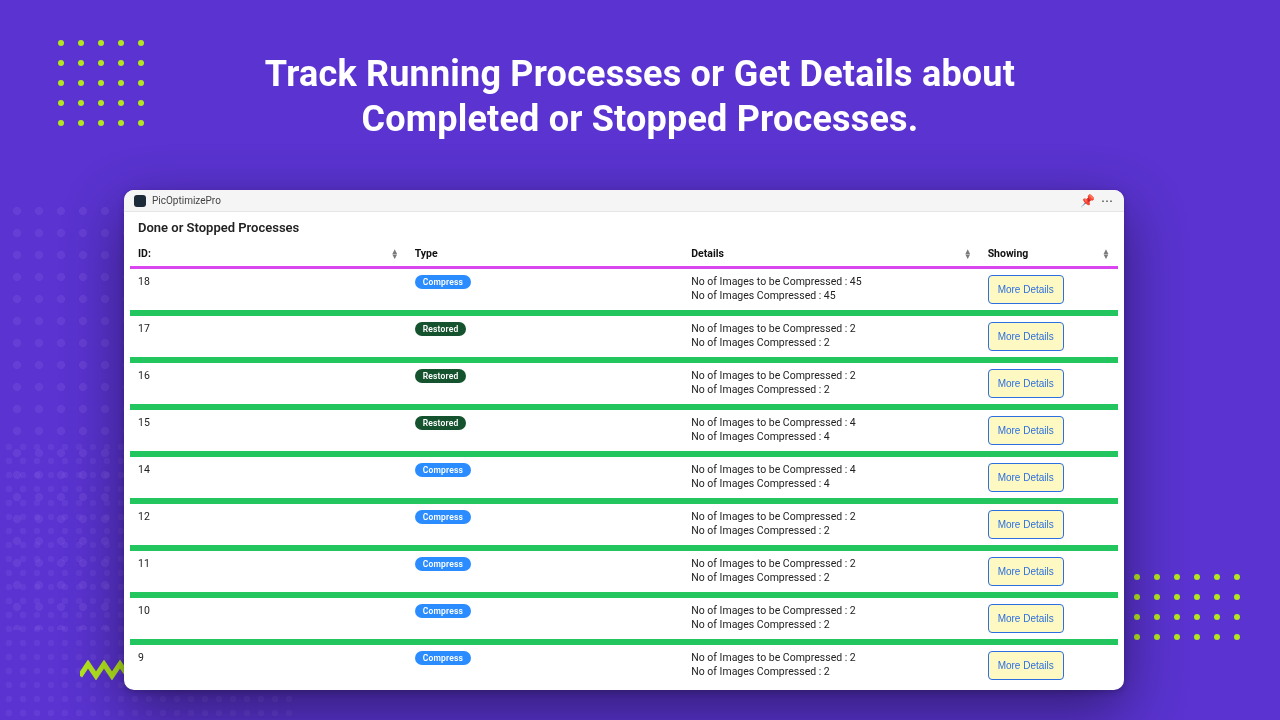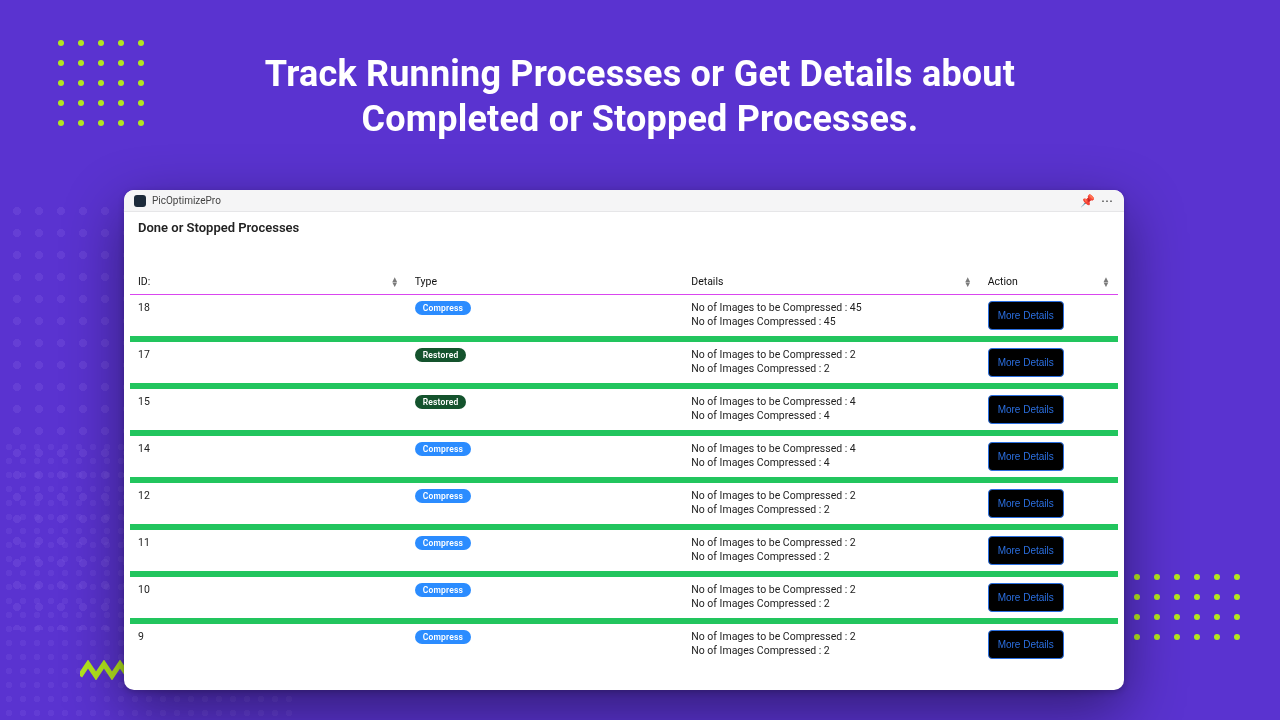--- a/index.html
+++ b/index.html
@@ -48,43 +48,43 @@
     height: 22px; background: #f5f5f6; border-bottom: 1px solid #e6e6e8;
     display: flex; align-items: center; padding: 0 10px; font-size: 10px; color: #444;
   }
   .titlebar .app-icon {
     width: 12px; height: 12px; border-radius: 3px; background: #1c2a3a;
     margin-right: 6px; display: inline-block;
   }
   .titlebar .spacer { flex: 1; }
   .titlebar .tb-btn { width: 14px; text-align: center; color: #333; font-size: 12px; margin-left: 6px; cursor: pointer; }
 
-  .content { flex: 1; display: flex; flex-direction: column; gap: 28px; }
+  .content { flex: 1; display: flex; flex-direction: column; }
   .section-title { font-size: 13px; font-weight: 600; color: #222; padding: 8px 14px 6px; }
 
   table.proc { width: 100%; border-collapse: collapse; font-size: 10.5px; color: #222; table-layout: fixed; }
   table.proc thead th {
-    text-align: left; font-weight: 400; padding: 6px 8px 6px; border-bottom: 1px solid #d946ef;
+    text-align: left; font-weight: 700; padding: 6px 8px 6px; border-bottom: 3px solid #d946ef;
     position: relative; color: #111; margin-left: 16px;
   }
   .sort-icons { position: absolute; right: 8px; top: 50%; transform: translateY(-50%);
     display: flex; flex-direction: column; line-height: 6px; color: #7a7a7a; font-size: 8px; }
   .sort-icons .up { margin-bottom: -1px; }
   table.proc tbody td { padding: 6px 8px; border-bottom: 6px solid #22c55e; vertical-align: top; }
   table.proc tbody tr:last-child td { border-bottom: none; }
 
   .pill { display: inline-block; font-size: 8.5px; font-weight: 600; color: #fff;
     padding: 2px 8px; border-radius: 7px; letter-spacing: .2px; }
   .pill.compress { background: #2b8cff; }
   .pill.restored { background: #14532d; }
 
   .details-line { line-height: 1.35; }
 
   .btn-outline {
-    display: inline-block; border: 1px solid #2b6fe0; color: #2b6fe0; background: #000000;
+    display: inline-block; border: 1px solid #2b6fe0; color: #2b6fe0; background: #fef9c3;
     border-radius: 4px; font-size: 10px; padding: 8px 9px; cursor: pointer; white-space: nowrap;
   }
 
   .table-wrap { flex: 1; overflow: hidden; padding: 0 6px; }
 
   .footer {
     display: flex; align-items: center; padding: 6px 14px 10px;
     font-size: 10.5px; color: #333; border-top: 1px solid #eee;
   }
   .footer .spacer { flex: 1; }
@@ -207,21 +207,21 @@
               <span>Type</span>
             </th>
             <th>
               <span>Details</span>
               <span class="sort-icons">
                   <span class="up">▲</span>
                   <span>▼</span>
                 </span>
             </th>
             <th>
-              <span>Action</span>
+              <span>Showing</span>
               <span class="sort-icons">
                   <span class="up">▲</span>
                   <span>▼</span>
                 </span>
             </th>
           </tr>
         </thead>
         <tbody id="rows-body">
             <tr>
               <td>18</td>
@@ -235,20 +235,29 @@
             <tr>
               <td>17</td>
               <td><span class="pill restored">Restored</span></td>
               <td>
                 <div class="details-line">No of Images to be Compressed : 2</div>
                 <div class="details-line">No of Images Compressed : 2</div>
               </td>
               <td><button class="btn-outline">More Details</button></td>
             </tr>
             <tr>
+              <td>16</td>
+              <td><span class="pill restored">Restored</span></td>
+              <td>
+                <div class="details-line">No of Images to be Compressed : 2</div>
+                <div class="details-line">No of Images Compressed : 2</div>
+              </td>
+              <td><button class="btn-outline">More Details</button></td>
+            </tr>
+            <tr>
               <td>15</td>
               <td><span class="pill restored">Restored</span></td>
               <td>
                 <div class="details-line">No of Images to be Compressed : 4</div>
                 <div class="details-line">No of Images Compressed : 4</div>
               </td>
               <td><button class="btn-outline">More Details</button></td>
             </tr>
             <tr>
               <td>14</td>

